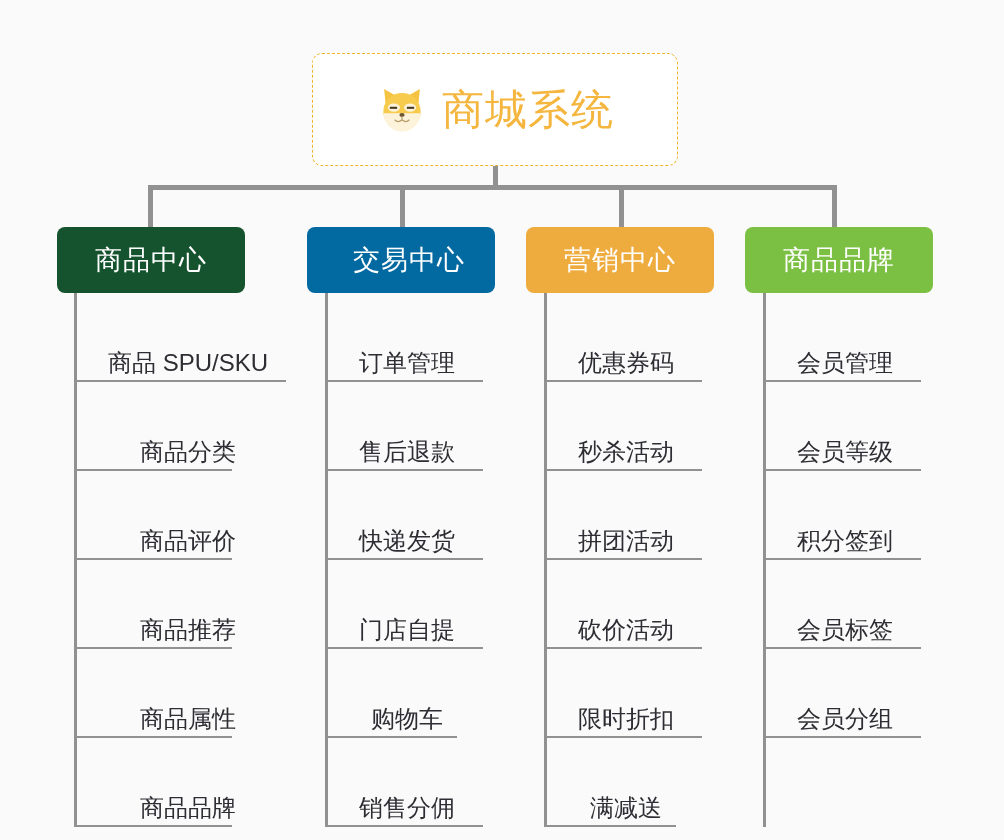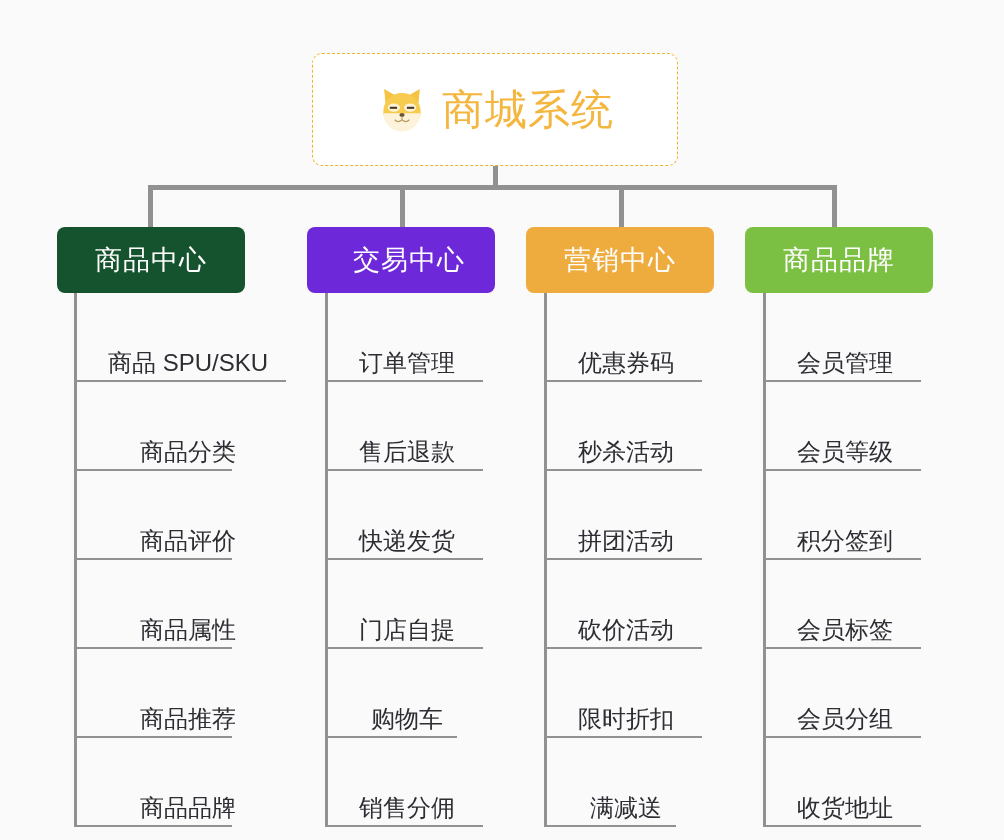--- a/index.html
+++ b/index.html
@@ -177,33 +177,33 @@
         </div>
         <div class="leaf-item">
           <span class="leaf-text">商品分类</span>
           <div class="leaf-rule" style="width: 158px;"></div>
         </div>
         <div class="leaf-item">
           <span class="leaf-text">商品评价</span>
           <div class="leaf-rule" style="width: 158px;"></div>
         </div>
         <div class="leaf-item">
+          <span class="leaf-text">商品推荐</span>
+          <div class="leaf-rule" style="width: 158px;"></div>
+        </div>
+        <div class="leaf-item">
           <span class="leaf-text">商品属性</span>
           <div class="leaf-rule" style="width: 158px;"></div>
         </div>
         <div class="leaf-item">
-          <span class="leaf-text">商品推荐</span>
-          <div class="leaf-rule" style="width: 158px;"></div>
-        </div>
-        <div class="leaf-item">
           <span class="leaf-text">商品品牌</span>
           <div class="leaf-rule" style="width: 158px;"></div>
         </div>
       </div>
-      <div class="cat-box" style="left: 307px; width: 188px; background: #6d28d9; padding-left: 16px;">
+      <div class="cat-box" style="left: 307px; width: 188px; background: #0369a1; padding-left: 16px;">
         <span class="cat-label">交易中心</span>
       </div>
       <div class="leaf-col" style="left: 325px;">
         <div class="leaf-spine" style="height: 534px;"></div>
         <div class="leaf-item">
           <span class="leaf-text">订单管理</span>
           <div class="leaf-rule" style="width: 158px;"></div>
         </div>
         <div class="leaf-item">
           <span class="leaf-text">售后退款</span>
@@ -274,20 +274,16 @@
           <div class="leaf-rule" style="width: 158px;"></div>
         </div>
         <div class="leaf-item">
           <span class="leaf-text">会员标签</span>
           <div class="leaf-rule" style="width: 158px;"></div>
         </div>
         <div class="leaf-item">
           <span class="leaf-text">会员分组</span>
           <div class="leaf-rule" style="width: 158px;"></div>
         </div>
-        <div class="leaf-item">
-          <span class="leaf-text">收货地址</span>
-          <div class="leaf-rule" style="width: 158px;"></div>
-        </div>
       </div>
     </div>
 
 </div>
 
 </body></html>

